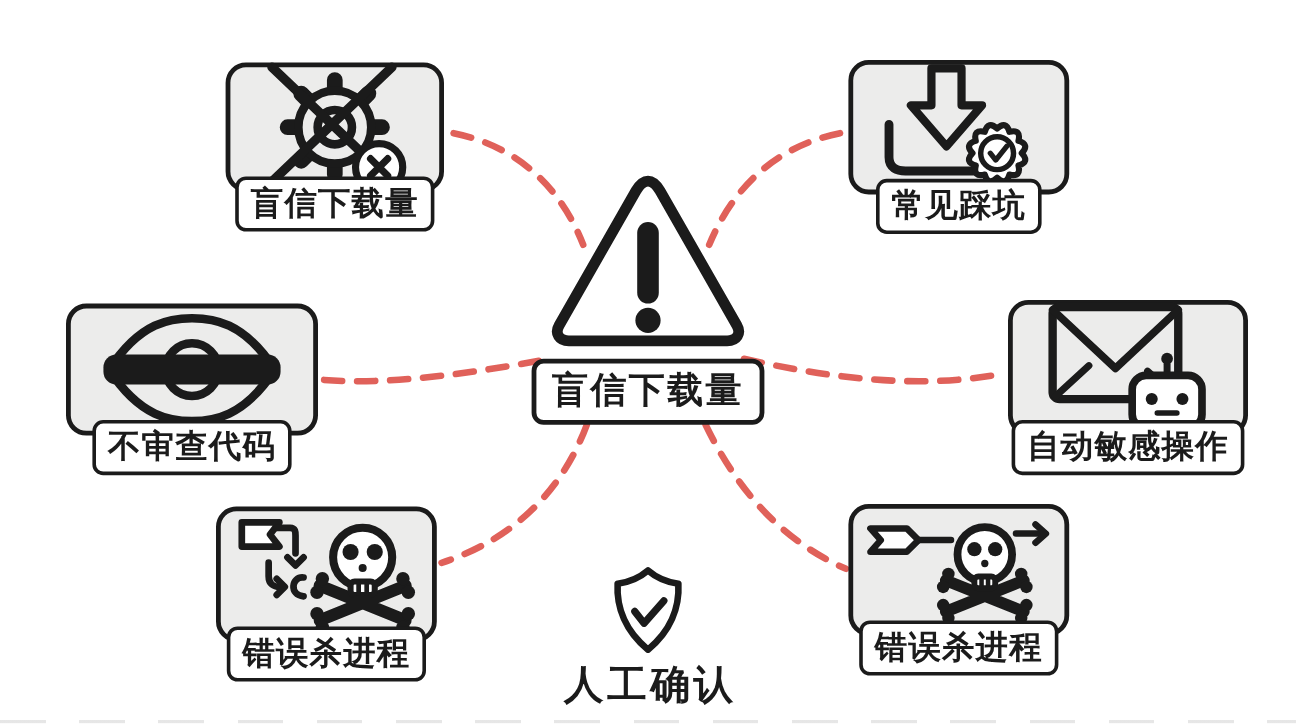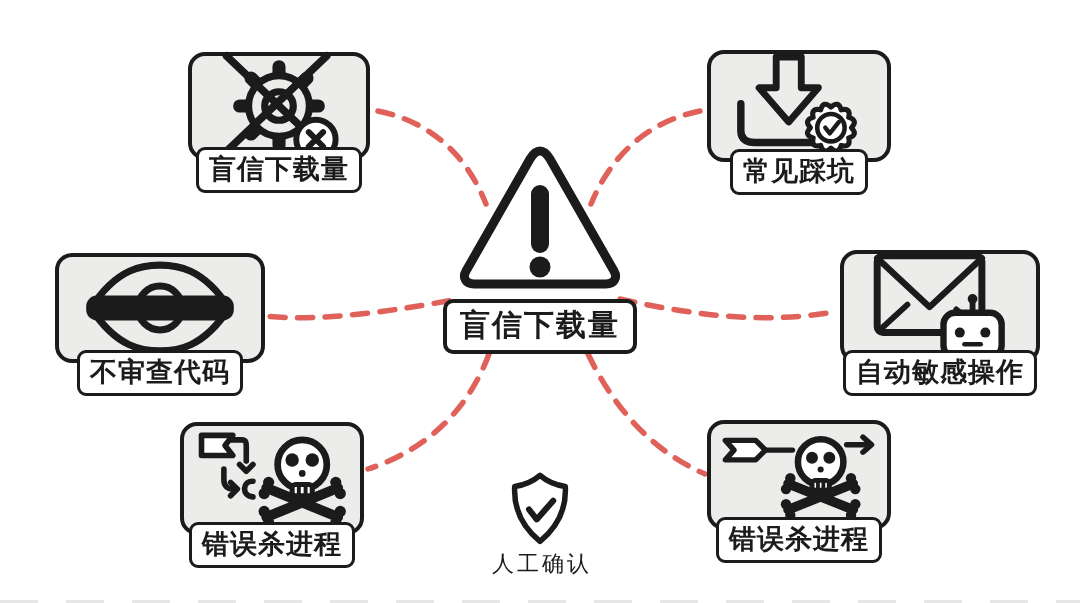--- a/index.html
+++ b/index.html
@@ -44,21 +44,21 @@
   .center-topic{position:absolute;left:454px;top:142px;z-index:2;}
   .center-label{
     position:absolute;left:540px;top:299px;transform:translateX(-50%);
     z-index:3;background:#fff;border:4px solid var(--ink);border-radius:10px;
     padding:2px 13px 4px;white-space:nowrap;
     font-size:30px;font-weight:bold;color:var(--ink);letter-spacing:2px;
   }
   .footer-icon{position:absolute;left:507px;top:471px;z-index:2;}
   .footer-label{
     position:absolute;left:542px;top:549px;transform:translateX(-50%);
-    z-index:2;font-size:22px;font-weight:normal;color:var(--ink);
+    z-index:2;font-size:33px;font-weight:bold;color:var(--ink);
     letter-spacing:3px;white-space:nowrap;
   }
   .bottom-edge{
     position:absolute;left:0;bottom:0;width:100%;height:3px;z-index:0;
     background:repeating-linear-gradient(90deg,#e2e2e2 0 38px,transparent 38px 66px);
     opacity:.85;
   }
   
   .s{stroke:var(--ink);fill:none;stroke-linecap:round;stroke-linejoin:round;}
   .sw{stroke:var(--ink);fill:#fff;stroke-linecap:round;stroke-linejoin:round;}

